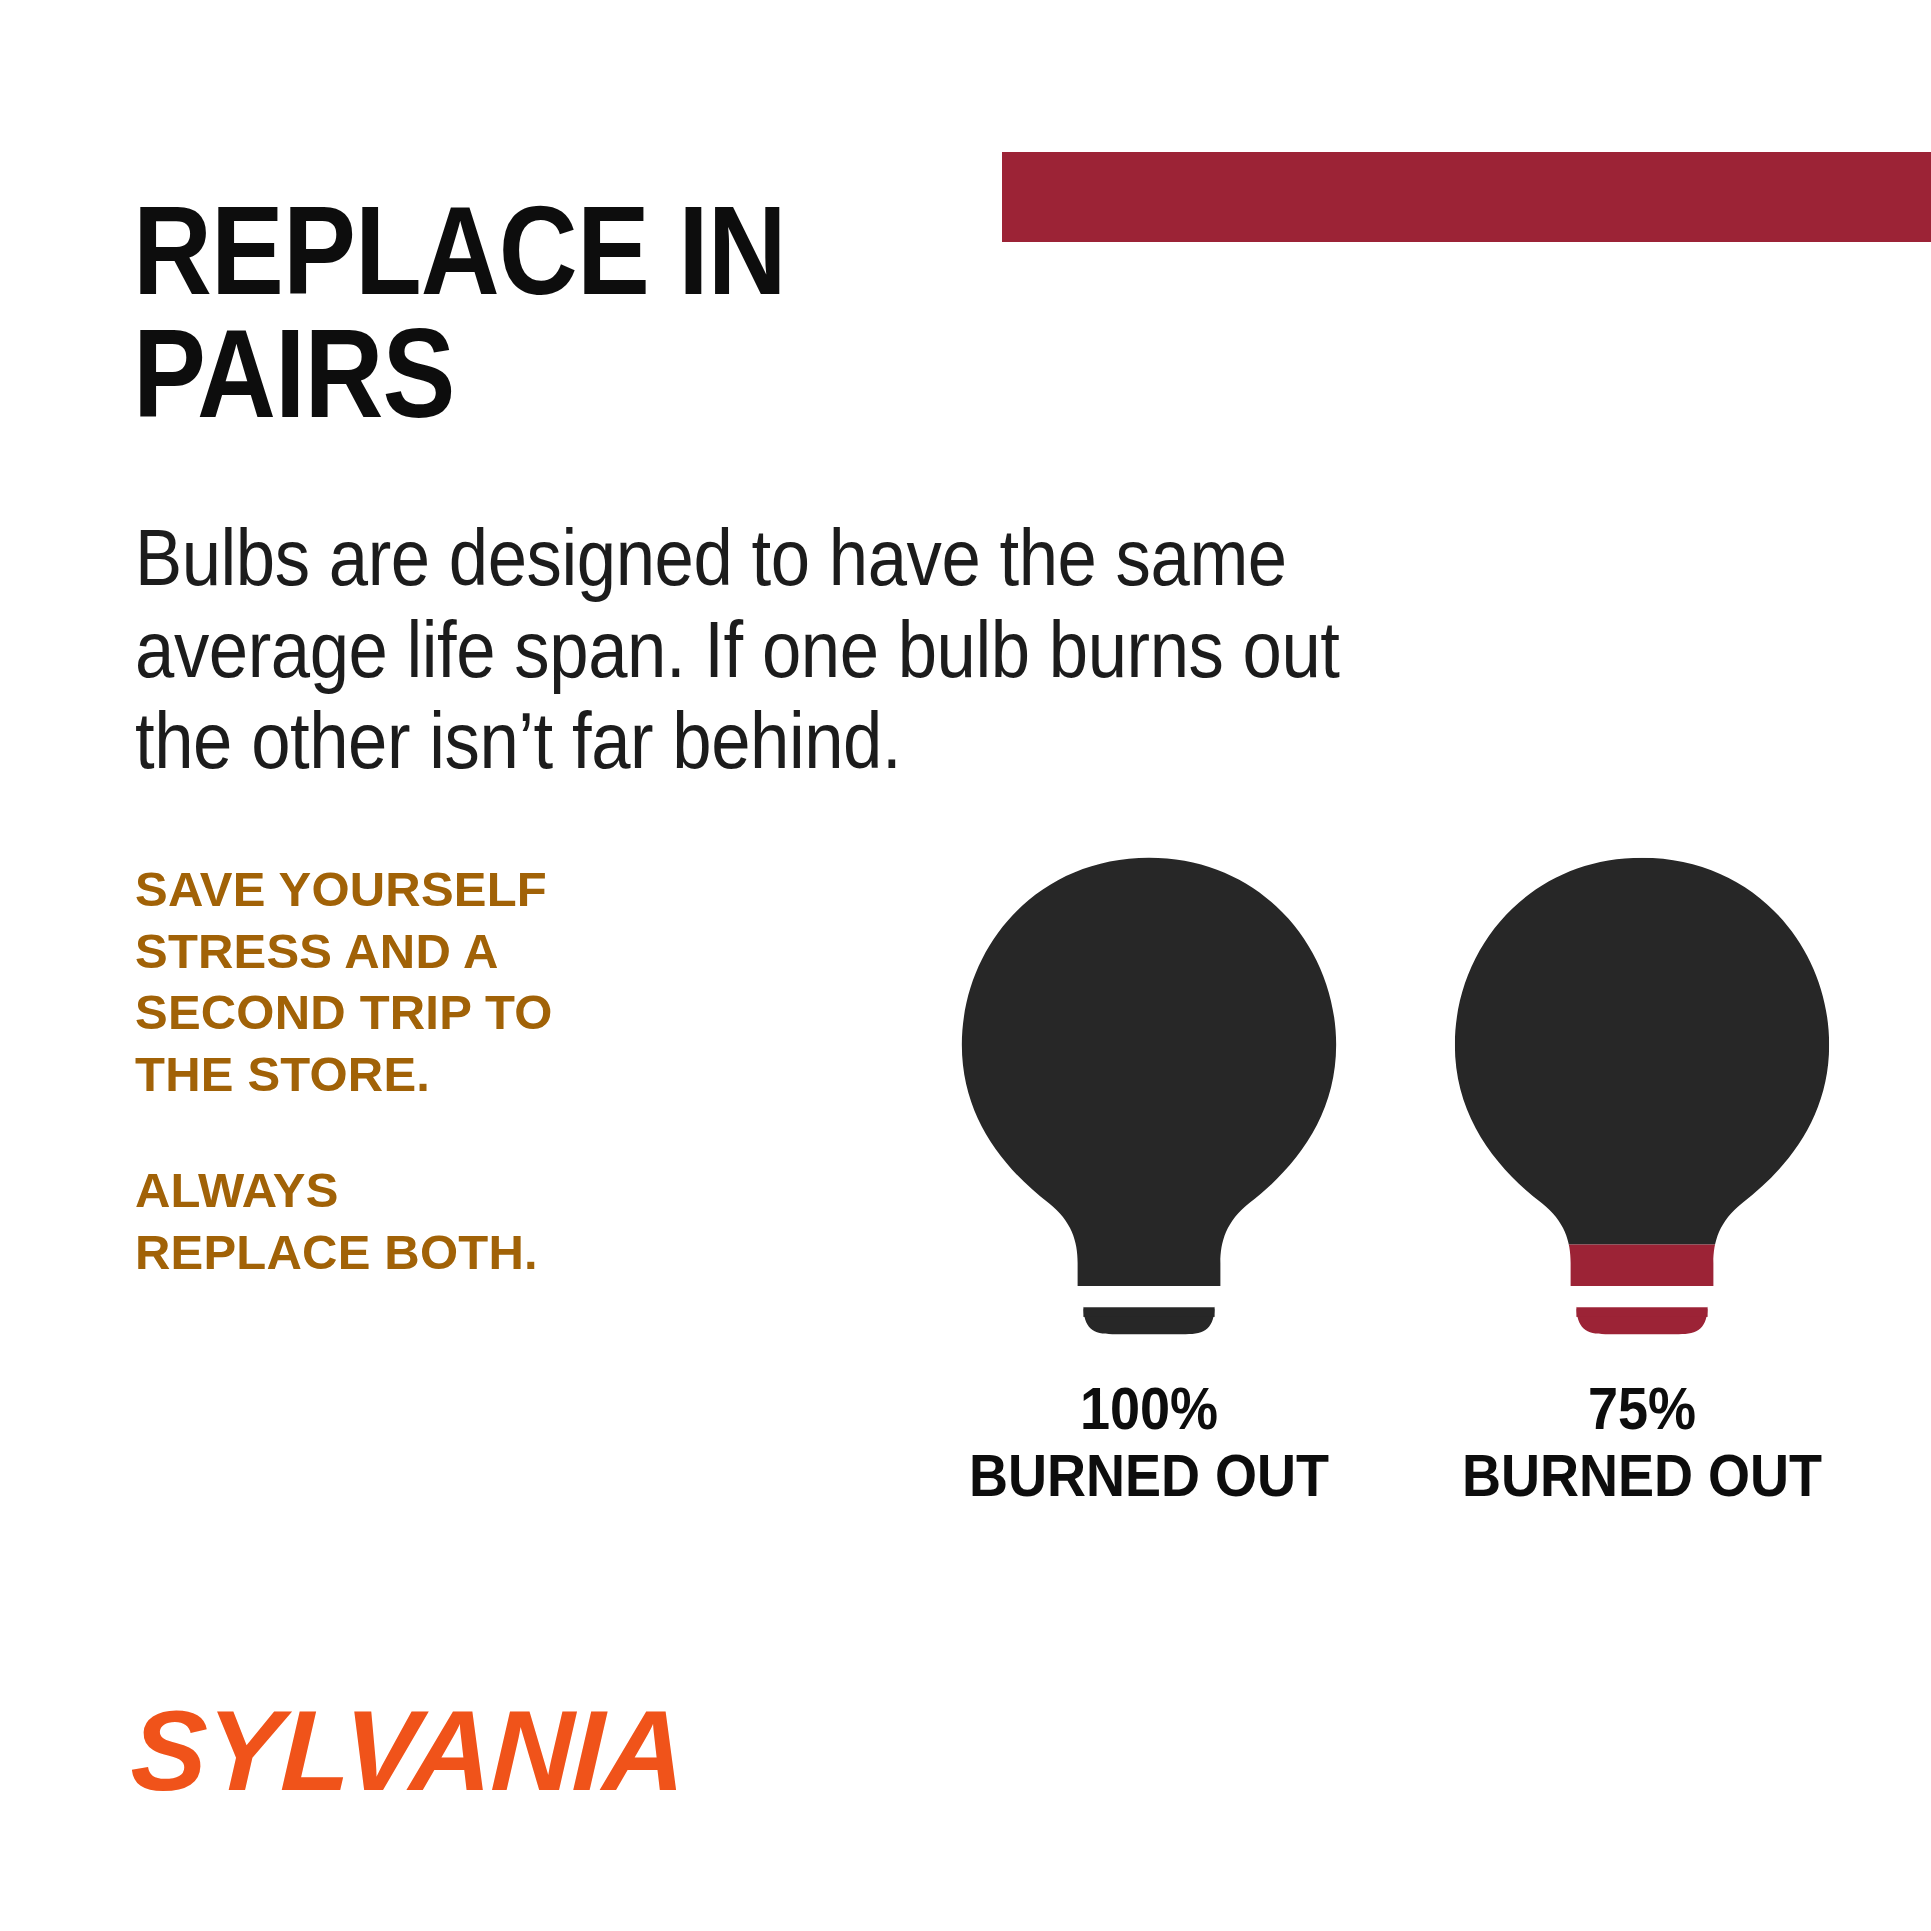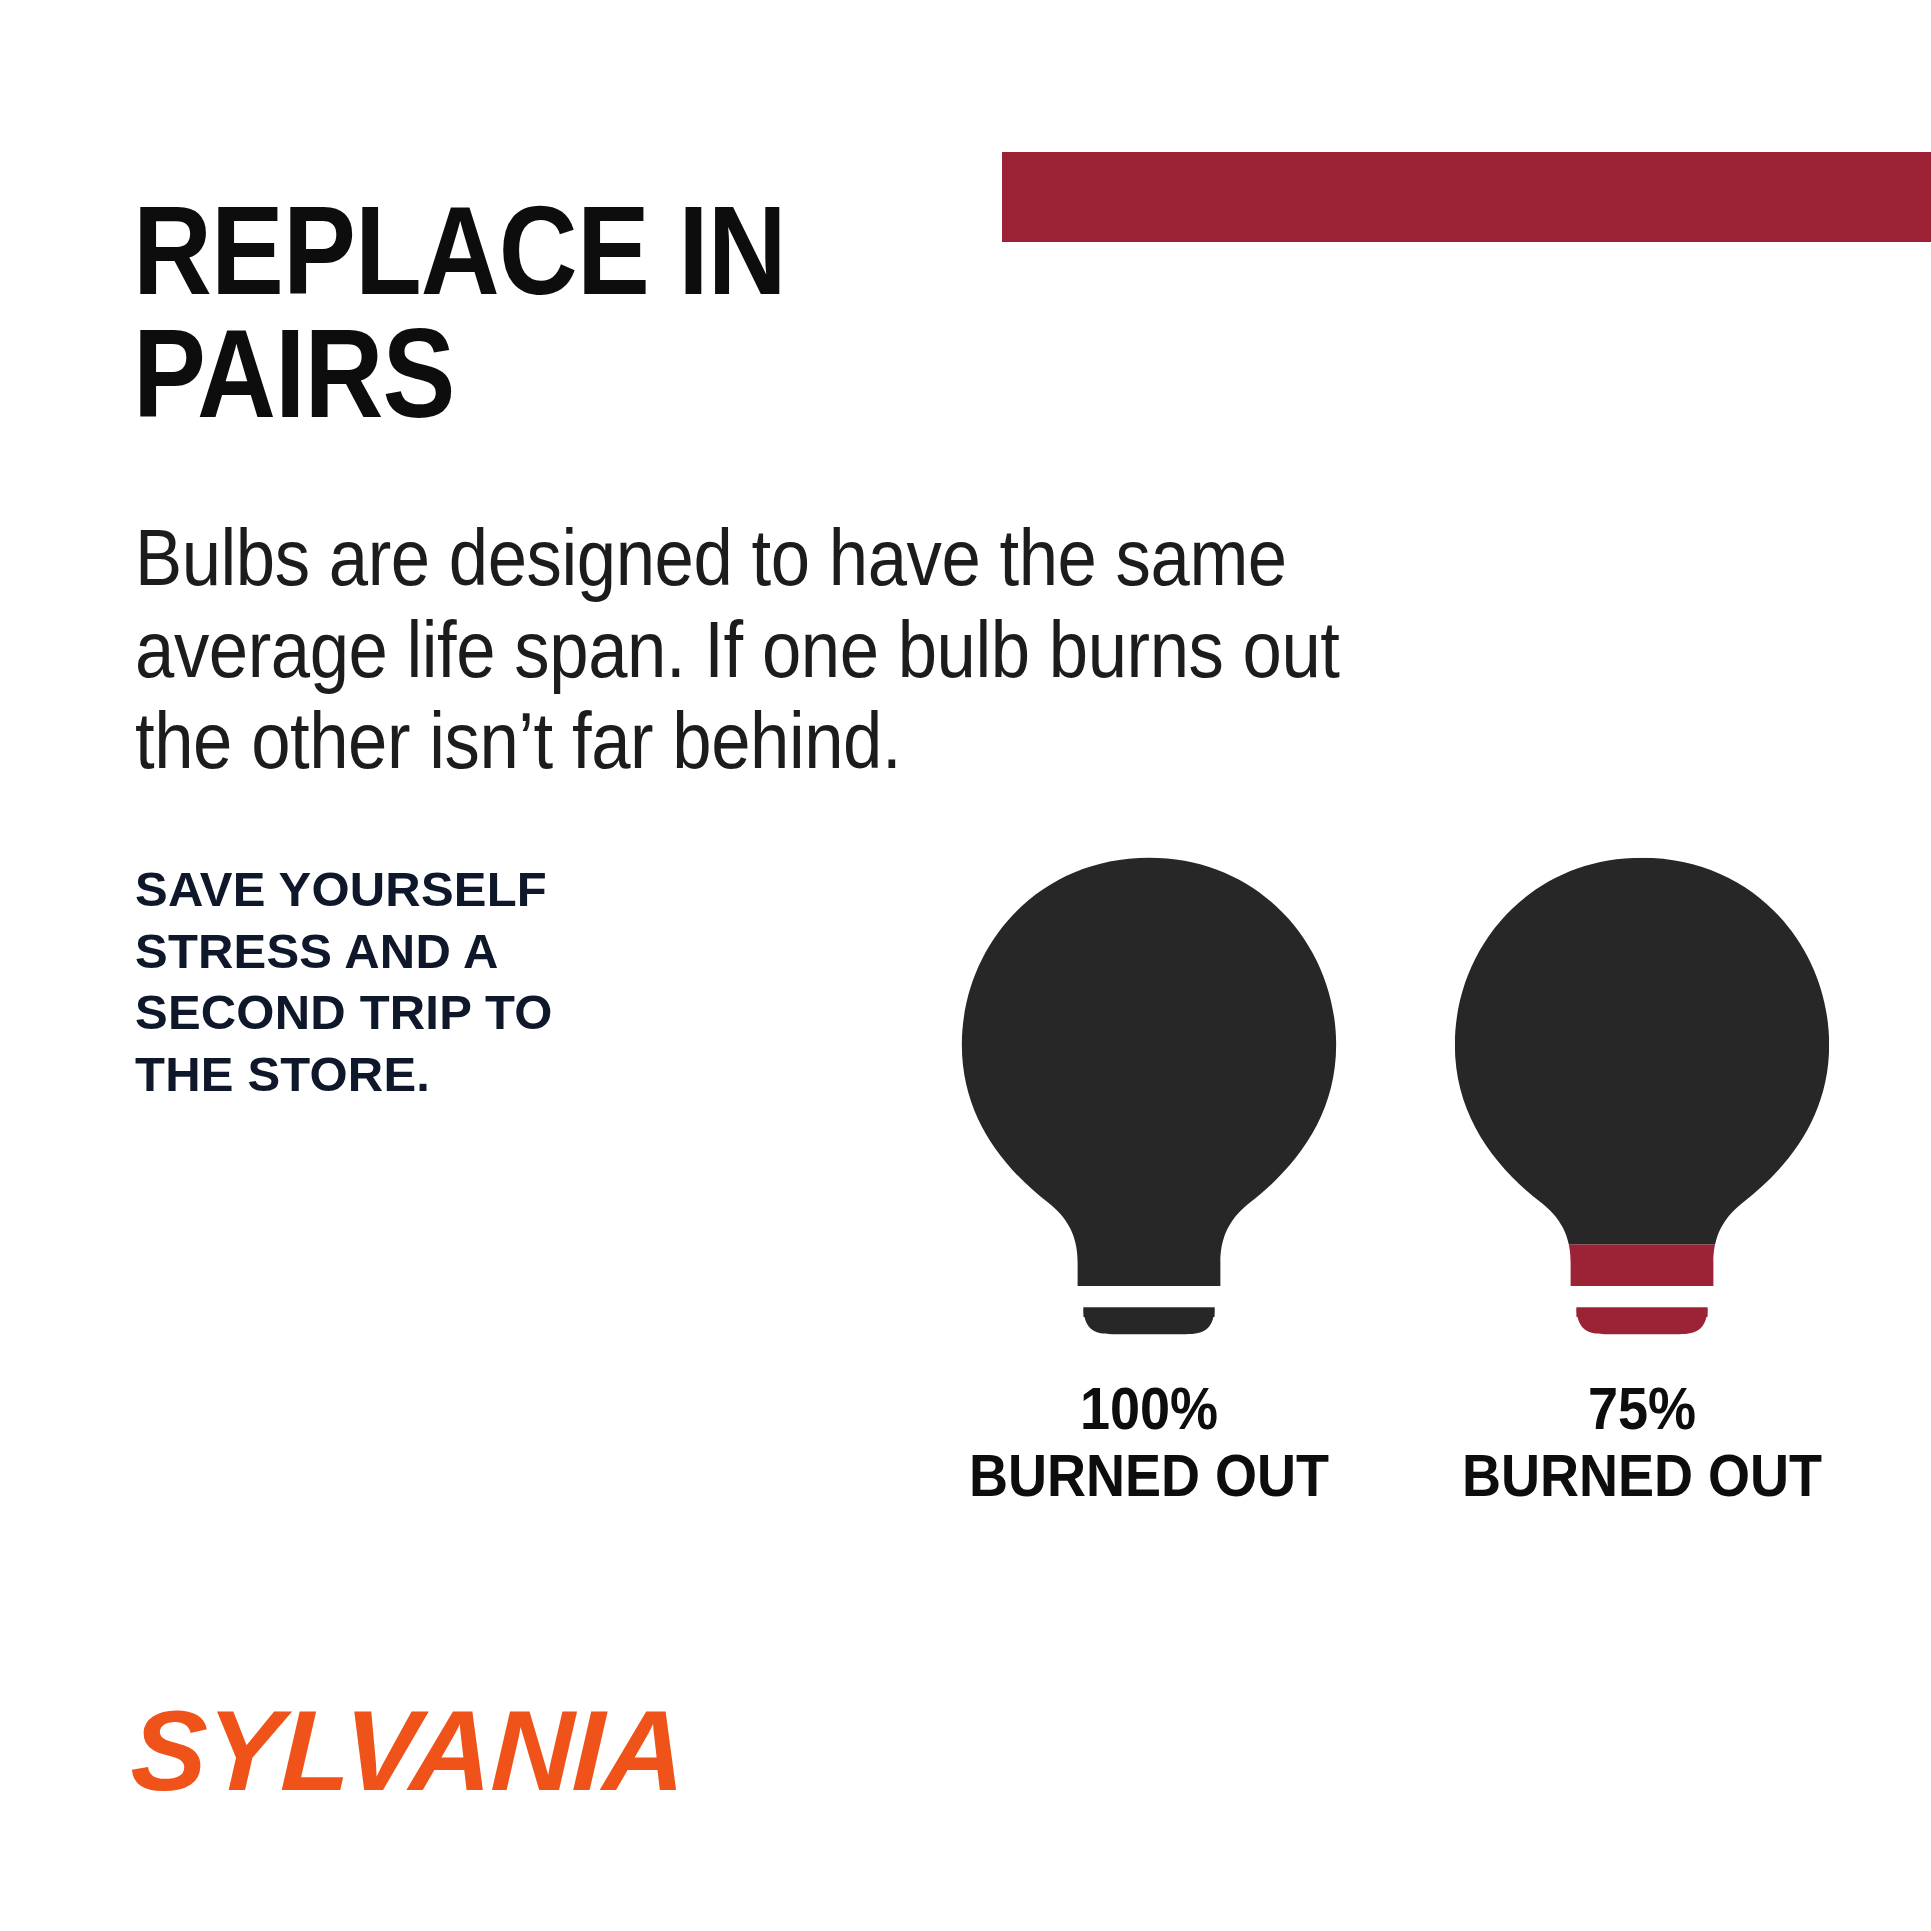--- a/index.html
+++ b/index.html
@@ -62,21 +62,21 @@
   }
 
   
   .statements {
     position: absolute;
     left: 135px;
     top: 859px;
     width: 599px;
   }
   .statement {
-    color: #0f172a;
+    color: #a16207;
     font-family: "Liberation Sans", sans-serif;
     font-weight: 700;
     font-size: 49px;
     line-height: 1.26;
     letter-spacing: 0.2px;
     white-space: pre-line;
   }
   .statement + .statement {
     margin-top: 54px;
   }
@@ -146,20 +146,22 @@
 
   <p class="body-copy">Bulbs are designed to have the same
 average life span. If one bulb burns out
 the other isn’t far behind.</p>
 
   <div class="statements">
     <div class="statement">SAVE YOURSELF
 STRESS AND A
 SECOND TRIP TO
 THE STORE.</div>
+    <div class="statement">ALWAYS
+REPLACE BOTH.</div>
   </div>
 
   <div class="bulbs">
 
     <div class="bulb-col first">
       <svg class="bulb-svg" viewBox="0 0 420 510">
 
         <path fill="#272727" d="
           M210 8
           C 94 8, 16 100, 16 202

